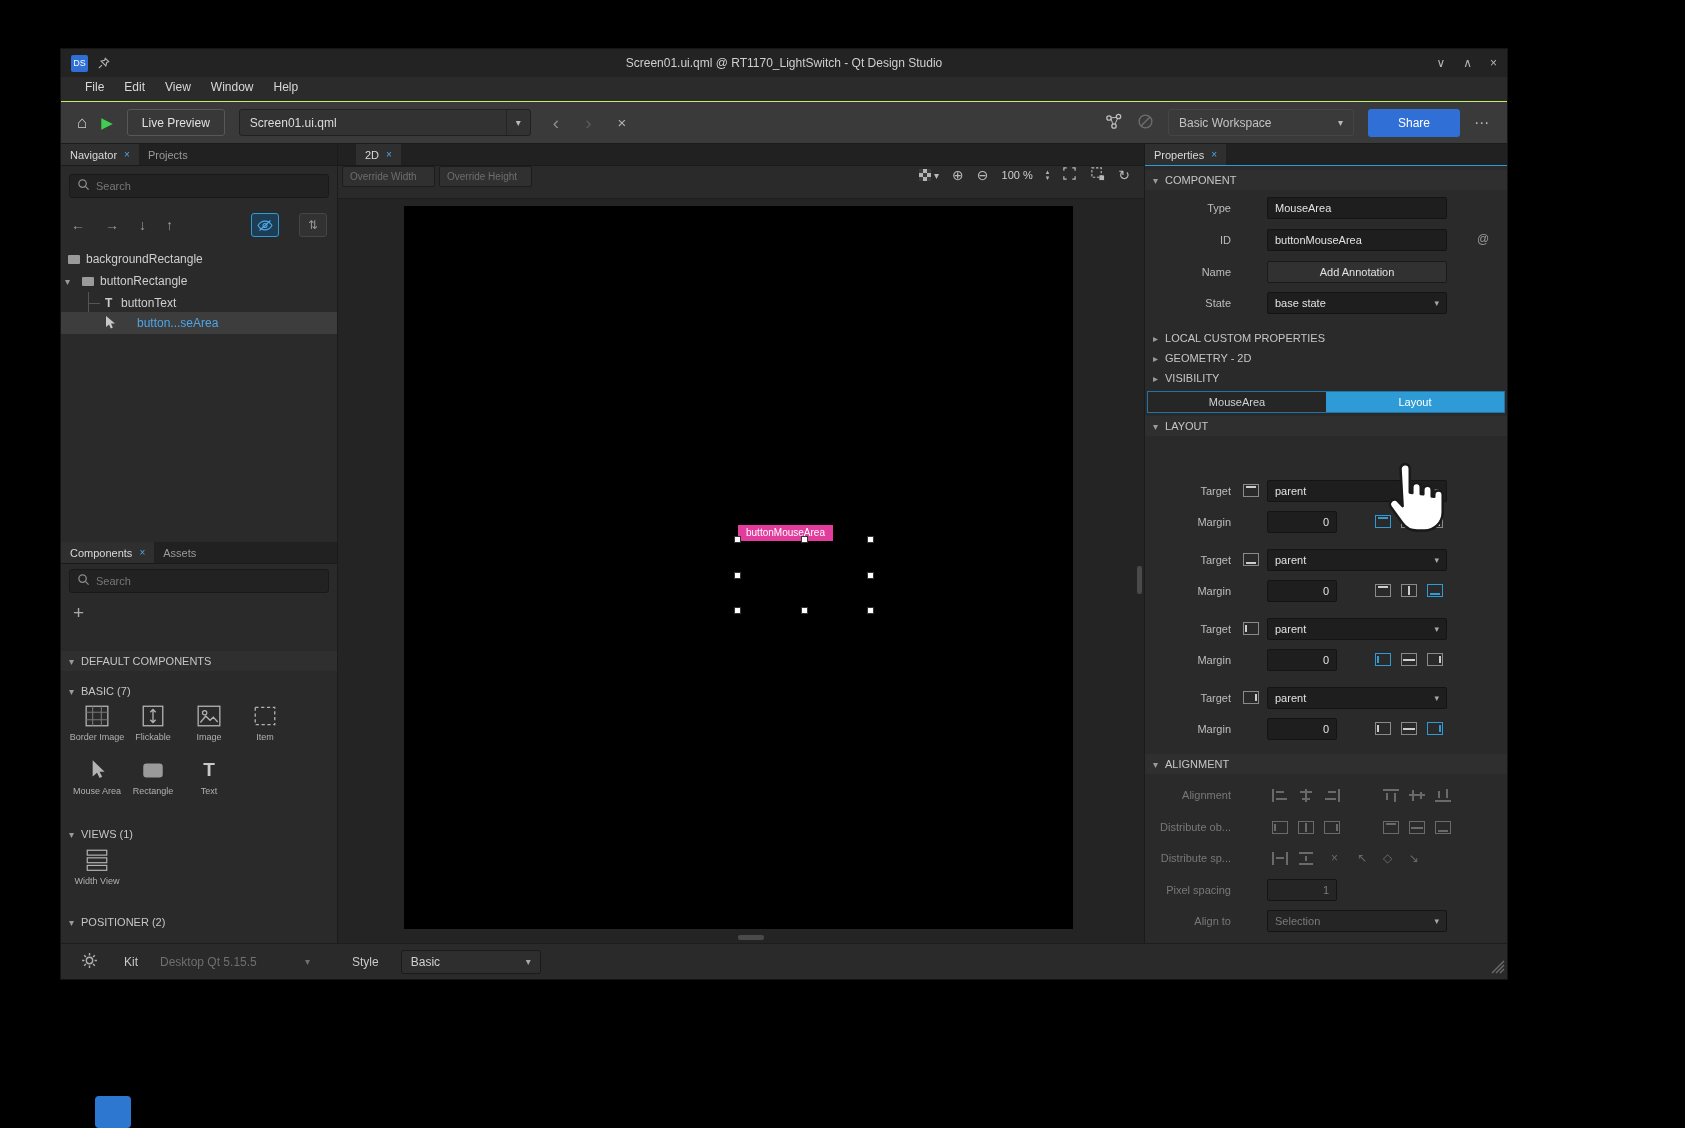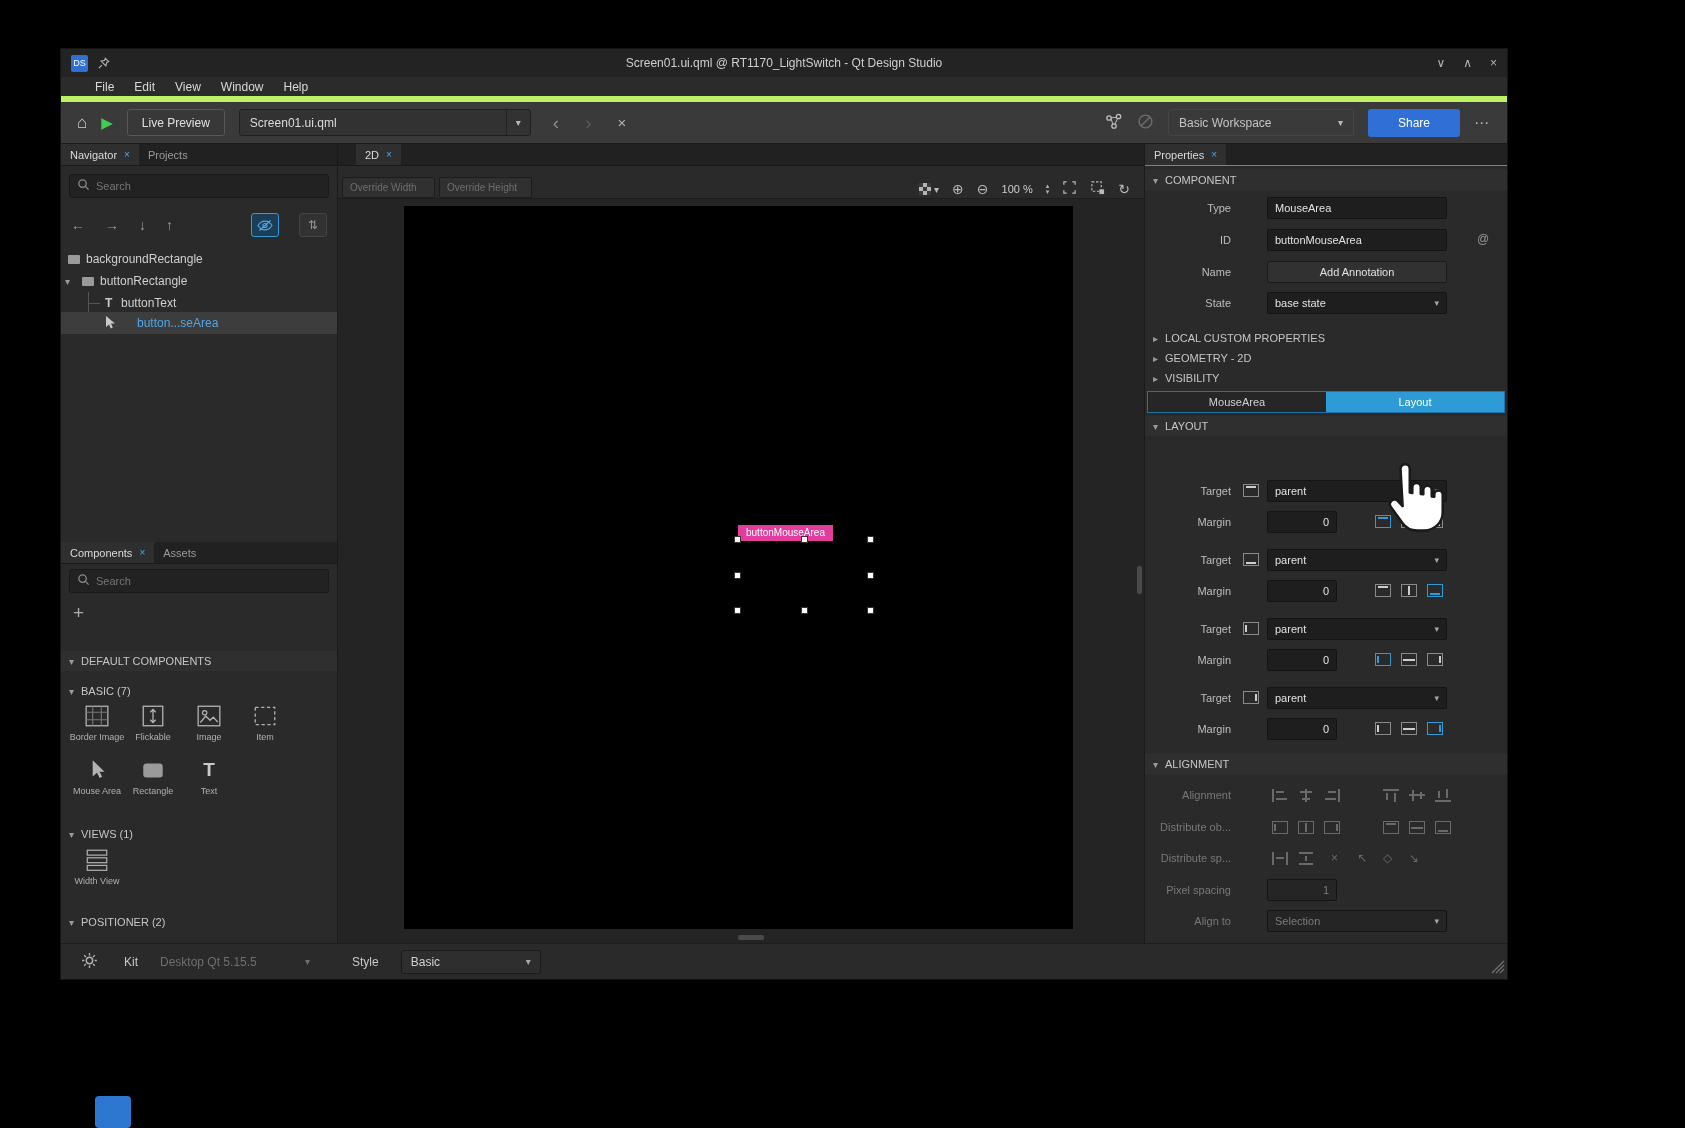--- a/index.html
+++ b/index.html
@@ -9,21 +9,21 @@
 i{font-style:normal}
 
 .win{position:absolute;left:60px;top:48px;width:1448px;height:932px;background:#2a2a2a;display:flex;flex-direction:column;border:1px solid #151515}
 .titlebar{height:28px;background:#232323;display:flex;align-items:center;padding:0 10px;position:relative;flex:0 0 auto}
 .ds-logo{width:17px;height:17px;background:#2f6fd6;color:#fff;font-size:9px;font-weight:normal;display:flex;align-items:center;justify-content:center;border-radius:2px}
 .pin{margin-left:9px;display:flex}
 .title{position:absolute;left:0;right:0;text-align:center;font-size:12px;color:#cfcfcf;pointer-events:none}
 .winctl{margin-left:auto;display:flex;gap:18px;color:#b5b5b5;font-size:12px;z-index:2}
 .winctl span{cursor:default}
 
-.menubar{height:25px;background:#2b2b2b;display:flex;align-items:center;padding-left:24px;border-bottom:6px solid #bef264;flex:0 0 auto}
+.menubar{height:25px;background:#2b2b2b;display:flex;padding-left:14px;border-bottom:1px solid #bef264;flex:0 0 auto}
 .menubar span{padding:3px 10px;color:#d8d8d8}
 .toolbar{height:42px;background:#3a3a3a;display:flex;align-items:center;padding:0 16px;gap:14px;flex:0 0 auto;border-bottom:1px solid #1c1c1c}
 .tbico{color:#cfcfcf;font-size:17px;line-height:1}
 .play{color:#41cd52;font-size:15px}
 .btn-dark{height:27px;padding:0 14px;background:#383838;border:1px solid #585858;border-radius:3px;display:flex;align-items:center;color:#e0e0e0;font-size:12px}
 .file-dd{width:292px;height:27px;background:#323232;border:1px solid #202020;border-radius:3px;display:flex;align-items:center;padding:0 0 0 10px;color:#dcdcdc}
 .file-dd .chev{margin-left:auto;border-left:1px solid #252525;height:100%;display:flex;align-items:center;padding:0 9px;color:#b9b9b9;font-size:10px}
 .navarrows{display:flex;gap:26px;align-items:center;margin-left:8px}
 .navarrows .a{font-size:19px;color:#8d8d8d}
 .navarrows .dis{color:#5b5b5b}
@@ -64,21 +64,21 @@
 .guide-h{position:absolute;height:1px;background:#555}
 
 .phead{position:absolute;left:0;right:0;height:20px;background:#2f2f2f;display:flex;align-items:center;gap:7px;padding-left:8px;font-size:11px;color:#c6c6c6}
 .phead .car{color:#9a9a9a;font-size:10px}
 .phead.plain{background:transparent}
 .citem{position:absolute;width:56px;display:flex;flex-direction:column;align-items:center;gap:4px}
 .citem svg{display:block}
 .clab{font-size:9px;color:#b0b0b0;text-align:center;white-space:nowrap}
 .plus{position:absolute;left:12px;font-size:19px;color:#aaa}
 
-.ctoolbar{position:absolute;left:0;right:0;top:22px;height:33px;background:#2a2a2a;border-bottom:1px solid #1e1e1e;display:flex;align-items:flex-end;padding:0 4px;gap:4px}
+.ctoolbar{position:absolute;left:0;right:0;top:22px;height:33px;background:#2a2a2a;border-bottom:1px solid #1e1e1e;display:flex;align-items:flex-start;padding:0 4px;gap:4px}
 .ovr{width:93px;height:21px;background:#303030;border:1px solid #1c1c1c;border-radius:2px;color:#6e6e6e;font-size:10px;display:flex;align-items:center;padding:0 7px;white-space:nowrap}
 .czoom{margin-left:auto;display:flex;align-items:center;gap:13px;color:#b9b9b9;padding-right:10px}
 .czoom .g{font-size:14px}
 .zval{font-size:11px;color:#cfcfcf}
 .checker{width:12px;height:12px;background-image:linear-gradient(45deg,#b5b5b5 25%,transparent 25%,transparent 75%,#b5b5b5 75%),linear-gradient(45deg,#b5b5b5 25%,#3a3a3a 25%,#3a3a3a 75%,#b5b5b5 75%);background-size:8px 8px;background-position:0 0,4px 4px}
 .stepper{display:flex;flex-direction:column;font-size:7px;line-height:6px;color:#b0b0b0}
 .viewport{position:absolute;left:0;right:0;top:55px;bottom:0;overflow:hidden}
 .artboard{position:absolute;left:66px;top:7px;width:669px;height:723px;background:#000}
 .ledbtn{position:absolute;left:335px;top:335px;width:131px;height:69px;background:#8a8a8a;outline:2px solid #e23c9c;display:flex;align-items:center;justify-content:center;font-size:20px;color:#f6f6f6}
 .sellab{position:absolute;left:334px;top:319px;height:16px;background:#e23c9c;color:#fff;font-size:10px;line-height:16px;padding:0 8px;white-space:nowrap}

